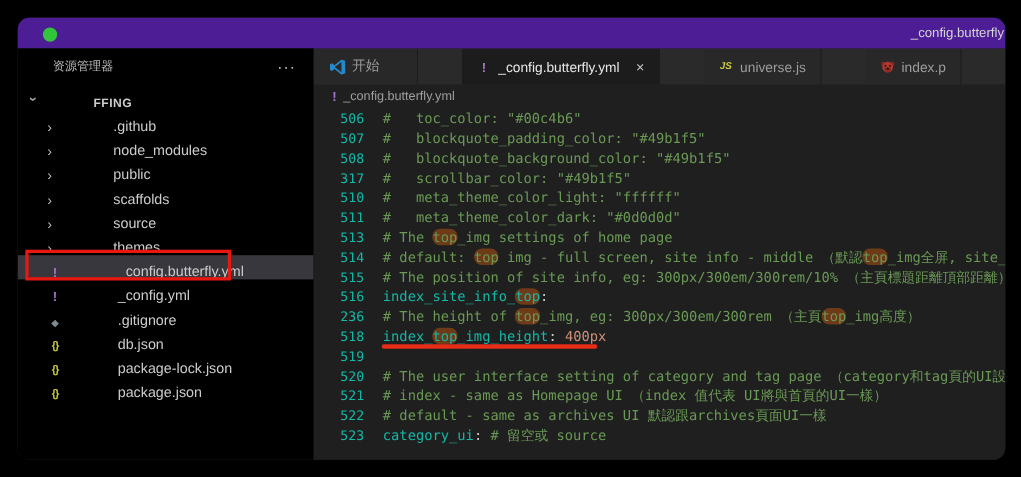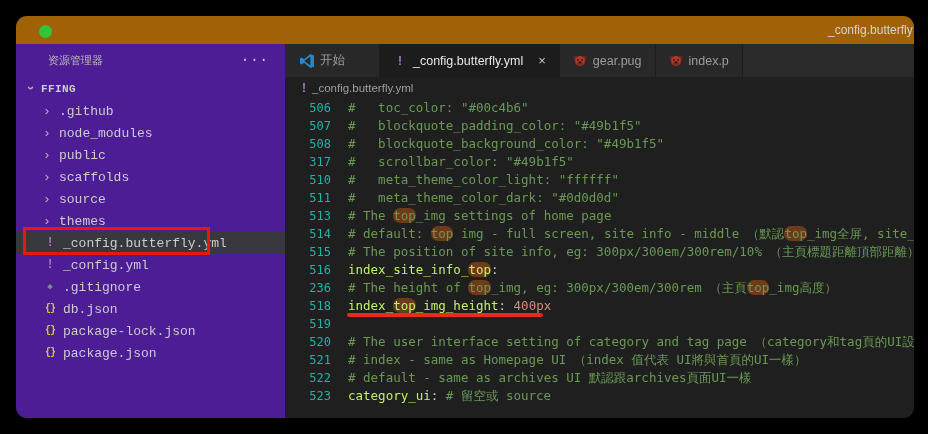--- a/index.html
+++ b/index.html
@@ -2,74 +2,74 @@
 <html><head>
 <meta charset="utf-8">
 <style>
   * { box-sizing: border-box; margin: 0; padding: 0; }
   html,body { width: 928px; height: 434px; background:#000; overflow:hidden;
     font-family:"Liberation Sans", sans-serif; }
   .window { position:absolute; left:16px; top:16px; width:898px; height:402px;
     background:#1f1f1f; border-radius:11px; overflow:hidden; }
 
   
-  .titlebar { position:relative; height:28px; background:#a16207; }
+  .titlebar { position:relative; height:28px; background:#4c1d95; }
   .traffic-dot { position:absolute; left:23px; top:9px; width:13px; height:13px;
     border-radius:50%; background:#31c53a; }
   .win-title { position:absolute; left:812px; top:0; line-height:28px;
     font-size:12px; color:#d4d4d4; white-space:nowrap; }
 
   .main { display:flex; height:374px; }
 
   
-  .sidebar { position:relative; flex:0 0 269px; background:#4c1d95;font-family:Liberation Mono, monospace; }
+  .sidebar { position:relative; flex:0 0 269px; background:#000000; }
   .sb-head { height:32px; display:flex; align-items:center; padding:0 16px 0 32px;
     color:#bbbbbb; font-size:11px; }
   .sb-more { margin-left:auto; color:#cccccc; font-size:14px; letter-spacing:1px; cursor:pointer; }
   .tree { position:absolute; top:34px; left:0; right:0; }
-  .row { height:22px; display:flex; align-items:center; font-size:13px;
-    color:#cccccc; white-space:nowrap; cursor:pointer; }
+  .row { height:22px; display:flex; align-items:flex-end; font-size:13px;
+    color:#cccccc; white-space:nowrap; cursor:pointer;gap:44px; }
   .row.root { font-weight:bold; font-size:11px; padding-left:9px; letter-spacing:.4px; }
   .row.folder, .row.file { padding-left:27px; }
   .row.selected { background:#37373d; }
   .chev { display:inline-block; width:11px; margin-right:5px; color:#b4b4b4;
     font-size:13px; line-height:1; }
   .chev.down { transform:rotate(90deg); }
   .fi { display:inline-block; width:14px; margin-right:6px; text-align:center; line-height:1; }
   .fi-yaml { color:#a477c9; font-weight:bold; font-size:12px; }
   .fi-json { color:#cbcb41; font-weight:bold; font-size:10px; letter-spacing:-1px; }
   .fi-git  { color:#7f8b93; font-size:9px; }
   .fi-js   { color:#cbcb41; font-weight:bold; font-size:9px; font-style:italic; }
   .annotation-box { position:absolute; left:7px; top:183px; width:187px; height:28px;
     border:3px solid #e8170f; pointer-events:none; }
 
   
   .editor { flex:1; min-width:0; display:flex; flex-direction:column; background:#1f1f1f; }
-  .tabs { flex:none; height:33px; display:flex; background:#2a2a2b; overflow:hidden; }
+  .tabs { flex:none; height:33px; display:flex; background:#2a2a2b; overflow:hidden;gap:40px; }
   .tab { flex:none; display:flex; align-items:center; gap:6px; padding:0 13px;
     font-size:12.5px; color:#9d9d9d; background:#282829; border-right:1px solid #1d1d1d;
     cursor:pointer; white-space:nowrap; }
   .tab:first-child { padding:0 34px 0 15px; }
   .tab.active { background:#1c1c1c; color:#e6e6e6; }
   .tab .close { margin-left:9px; font-size:13px; color:#c6c6c6; }
   .tab .fi { margin-right:0; }
   .vsc-logo svg { width:14px; height:14px; display:block; }
   .pug-logo svg { width:14px; height:14px; display:block; }
 
   .breadcrumb { flex:none; height:22px; display:flex; align-items:center; gap:6px;
     padding-left:17px; font-size:11.5px; color:#9f9f9f; background:#1f1f1f; }
   .breadcrumb .fi { width:auto; margin:0; }
 
   .code { flex:1; overflow:hidden; font-family:"DejaVu Sans Mono", monospace;
     font-size:12.5px; line-height:18px; }
   .line { position:relative; display:flex; height:18px; }
   .num { flex:0 0 46px; text-align:right; color:#14b8a6; font-size:12px; }
   .lc { padding-left:17px; white-space:pre; color:#cccccc; }
   .cm  { color:#6a9955; }
-  .key { color:#bef264;margin-top:40px; }
+  .key { color:#14b8a6;margin-top:40px; }
   .pun { color:#cccccc; }
   .val { color:#ce9178;text-align:right; }
   .hl  { background:#6e3a18; border-radius:7px; }
   .annotation-underline { position:absolute; left:62px; top:16px; width:196px;
     height:4px; background:#e52d17; border-radius:2px; pointer-events:none; }
 </style>
 </head>
 <body>
 
 <div class="window">
@@ -148,32 +148,22 @@
               </svg>
             </span>
             <span>开始</span>
           </div>
           <div class="tab active">
             <span class="fi fi-yaml">!</span>
             <span>_config.butterfly.yml</span>
             <span class="close">×</span>
           </div>
           <div class="tab">
-            <span class="fi pug-logo">
-              <svg viewBox="0 0 16 16">
-                <circle cx="3.2" cy="4.6" r="2.4" fill="#7c2320"></circle>
-                <circle cx="12.8" cy="4.6" r="2.4" fill="#7c2320"></circle>
-                <circle cx="8" cy="8" r="5.6" fill="#b03a31"></circle>
-                <ellipse cx="8" cy="10.6" rx="3.4" ry="2.6" fill="#8a2a24"></ellipse>
-                <circle cx="5.6" cy="6.6" r="1" fill="#2a0d0b"></circle>
-                <circle cx="10.4" cy="6.6" r="1" fill="#2a0d0b"></circle>
-                <ellipse cx="8" cy="9.6" rx="1.4" ry="1" fill="#2a0d0b"></ellipse>
-              </svg>
-            </span>
-            <span>gear.pug</span>
+            <span class="fi fi-js">JS</span>
+            <span>universe.js</span>
           </div>
           <div class="tab">
             <span class="fi pug-logo">
               <svg viewBox="0 0 16 16">
                 <circle cx="3.2" cy="4.6" r="2.4" fill="#7c2320"></circle>
                 <circle cx="12.8" cy="4.6" r="2.4" fill="#7c2320"></circle>
                 <circle cx="8" cy="8" r="5.6" fill="#b03a31"></circle>
                 <ellipse cx="8" cy="10.6" rx="3.4" ry="2.6" fill="#8a2a24"></ellipse>
                 <circle cx="5.6" cy="6.6" r="1" fill="#2a0d0b"></circle>
                 <circle cx="10.4" cy="6.6" r="1" fill="#2a0d0b"></circle>

